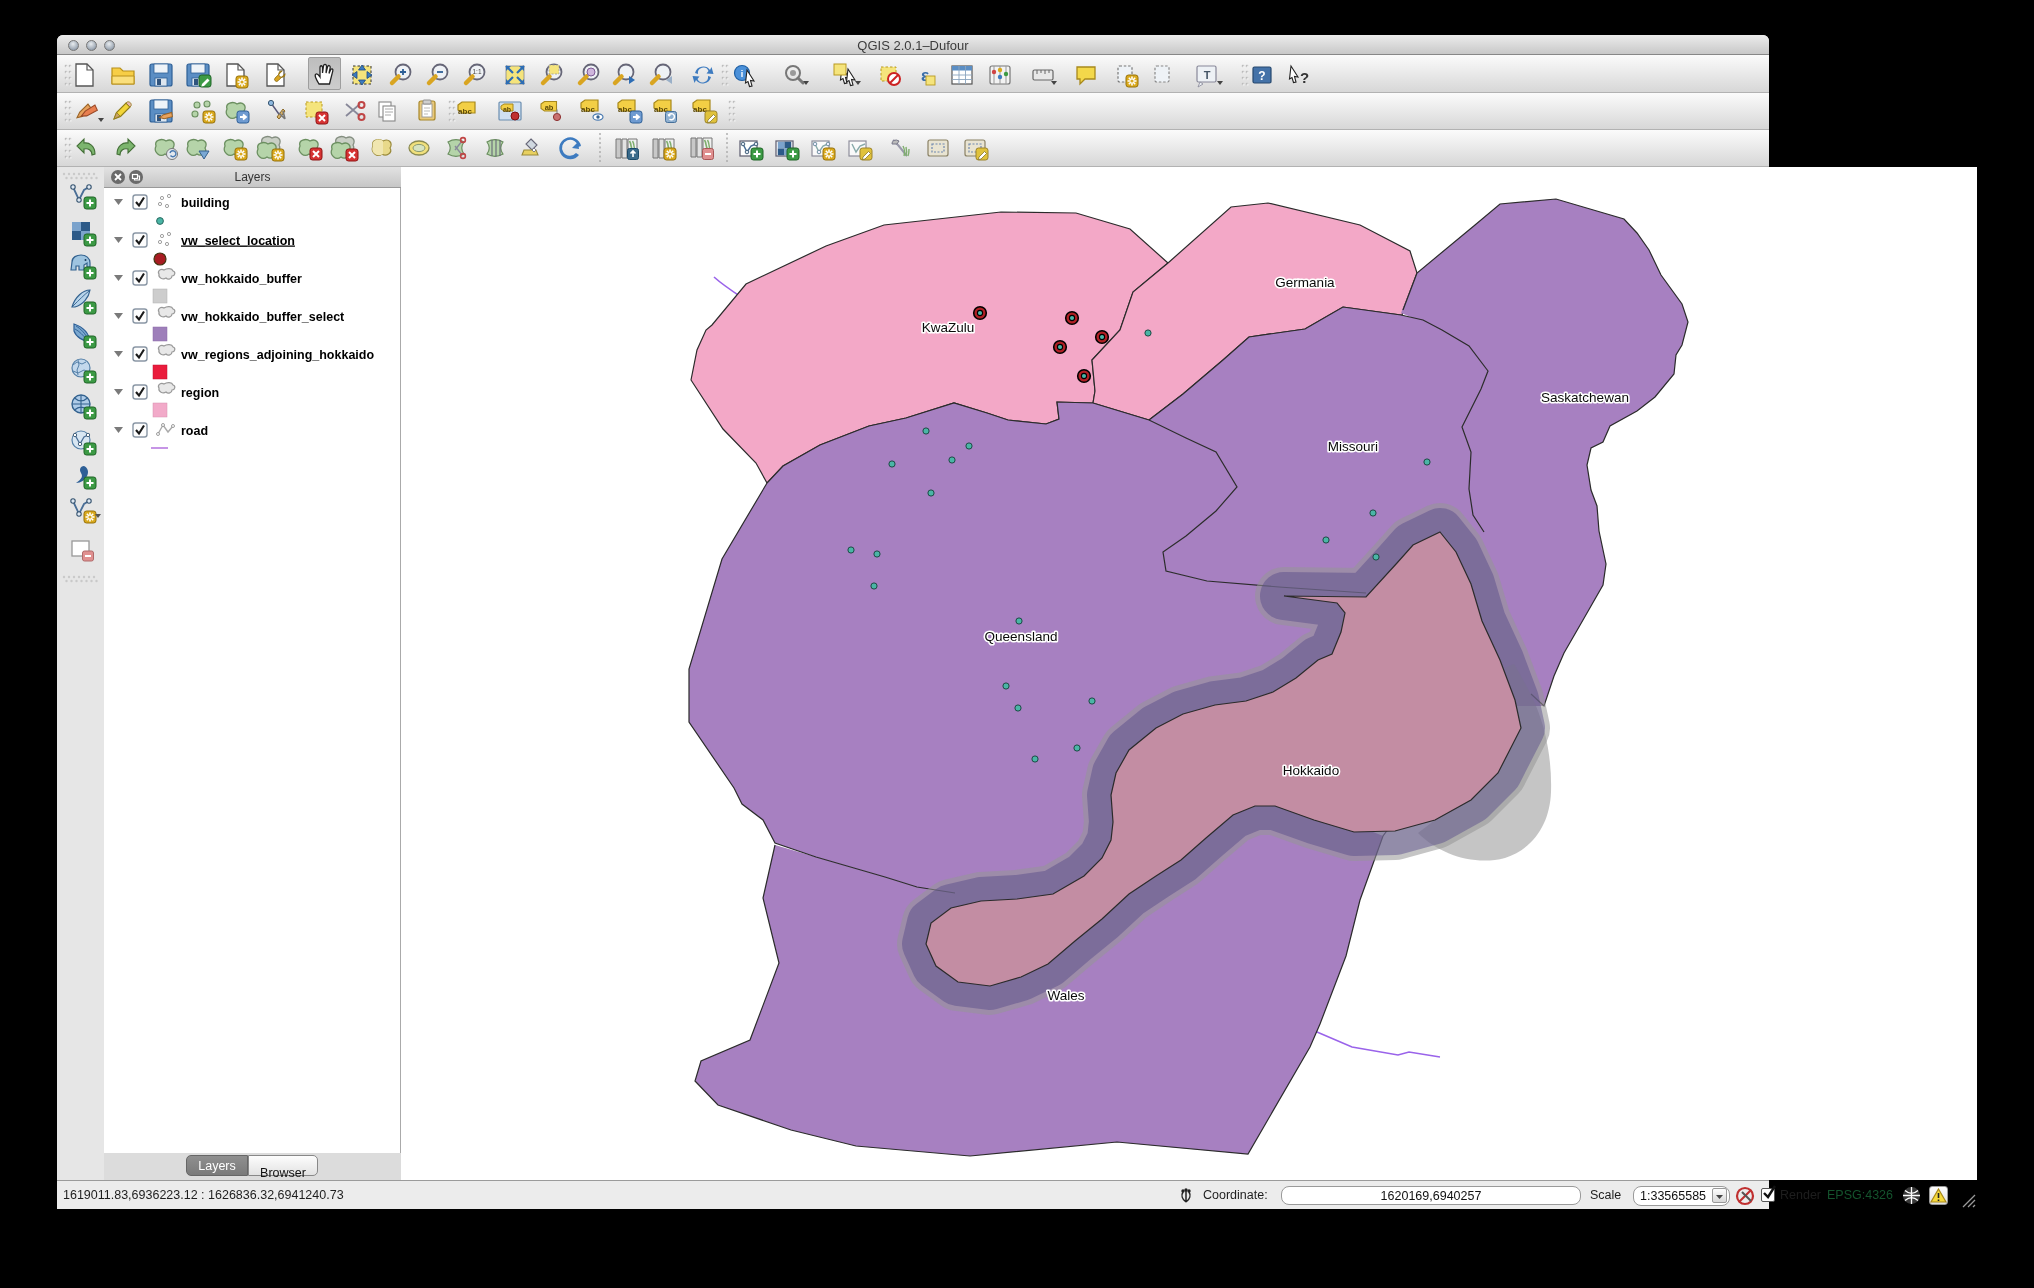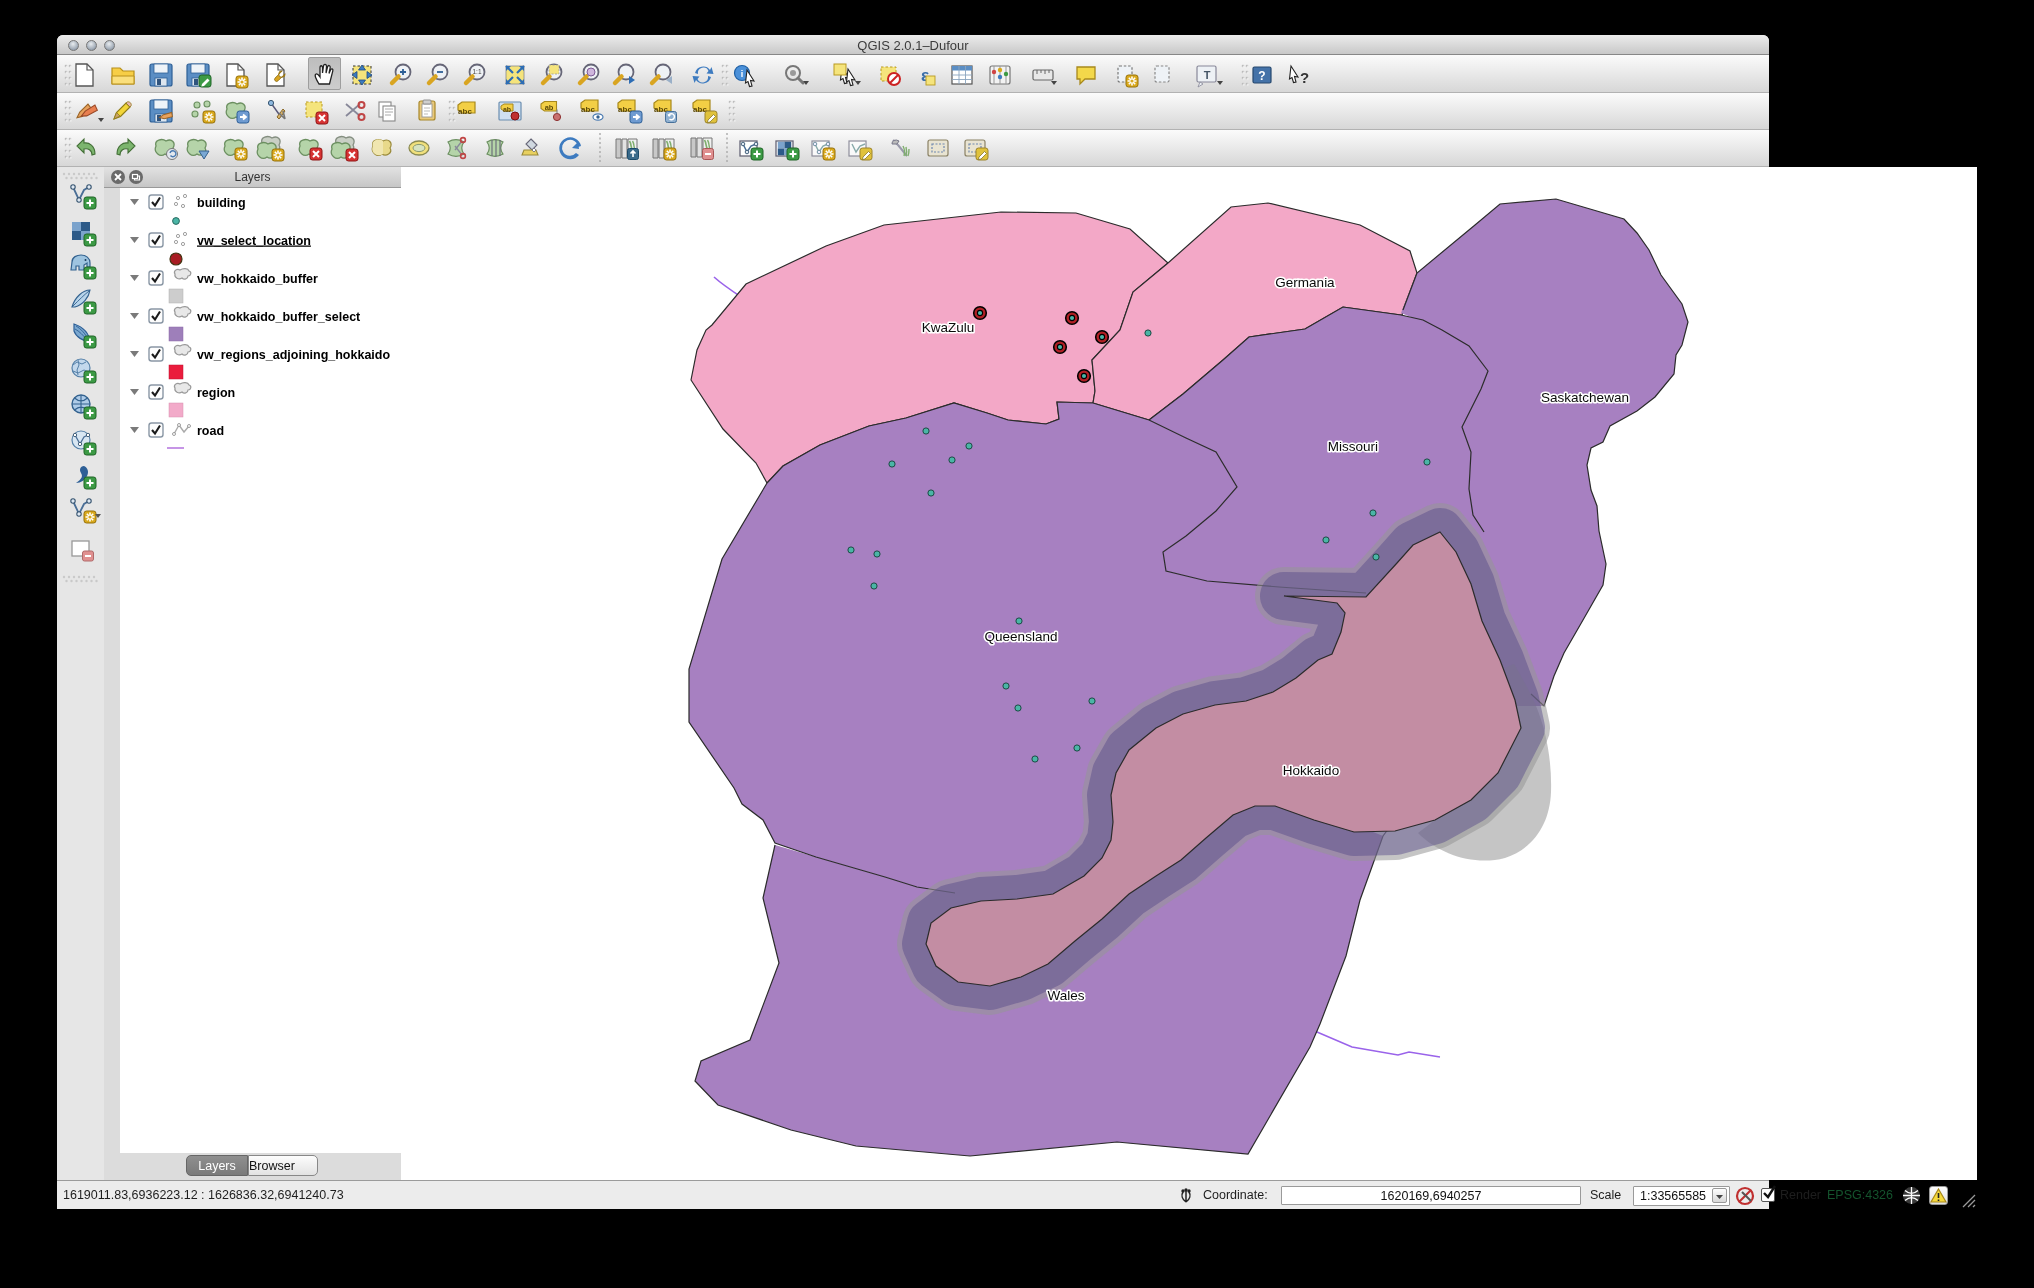--- a/index.html
+++ b/index.html
@@ -5,26 +5,26 @@
 *{box-sizing:border-box;font-family:"Liberation Sans",sans-serif;}
 #stage{position:relative;width:2034px;height:1288px;background:#000;overflow:hidden;}
 #win{position:absolute;left:57px;top:35px;width:1712px;height:1174px;background:#e6e6e6;border-radius:6px 6px 0 0;box-shadow:0 0 18px rgba(0,0,0,.65);}
 #titlebar{position:absolute;left:0;top:0;width:100%;height:20px;border-radius:6px 6px 0 0;background:linear-gradient(#ececec,#c8c8c8);border-bottom:1px solid #878787;}
 #title{position:absolute;width:100%;text-align:center;top:3px;font-size:13px;color:#3c3c3c;}
 .tl{position:absolute;top:4.5px;width:11px;height:11px;border-radius:50%;background:radial-gradient(circle at 4px 3px,#e8ecef,#9aa5b2 70%,#6f7a88);border:0.5px solid #777;}
 .trow{position:absolute;left:0;width:100%;background:linear-gradient(#fbfbfb,#d7d7d7);border-bottom:1px solid #b2b2b2;}
 #panel{position:absolute;left:47px;top:132px;width:297px;height:1013px;background:#dcdcdc;}
 #phead{position:absolute;left:0;top:0;width:100%;height:21px;background:linear-gradient(#e2e2e2,#c6c6c6);border-bottom:1px solid #999;}
 #phead .ttl{position:absolute;width:100%;top:3px;text-align:center;font-size:12px;color:#333;}
-#pbody{position:absolute;left:0;top:21px;width:100%;height:965px;background:#fff;border-right:1px solid #aaa;margin-left:16px;}
+#pbody{position:absolute;left:0;top:21px;width:100%;height:965px;background:#fff;border-right:1px solid #aaa;}
 #ptabs{position:absolute;left:0;top:986px;width:100%;height:27px;background:#dcdcdc;}
 #map{position:absolute;left:344px;top:132px;width:1576px;height:1013px;background:#fff;}
 #statusbar{position:absolute;left:0;top:1145px;width:100%;height:29px;background:#ececec;border-top:1px solid #9b9b9b;font-size:12.5px;color:#1e1e1e;}
 .sbtxt{position:absolute;top:7px;text-align:right;}
-.inp{position:absolute;background:#fff;border:1px solid #9a9a9a;border-radius:1px;font-size:12.5px;color:#111;}
+.inp{position:absolute;background:#fff;border:1px solid #9a9a9a;border-radius:8px;font-size:12.5px;color:#111;}
 svg{display:block;}
 </style></head><body>
 <div id="stage">
 <div id="win">
 <div id="titlebar">
  <div class="tl" style="left:11px"></div>
         <div class="tl" style="left:29px"></div>
         <div class="tl" style="left:47px"></div>
  <div id="title">QGIS 2.0.1–Dufour</div>
 </div>
@@ -702,21 +702,21 @@
 <circle cx="160" cy="259" r="6" fill="#a81c22" stroke="#431" stroke-width="1.2"></circle>
 <rect x="153" y="289" width="14" height="14" fill="#cdcdcd" stroke="#b0b0b0" stroke-width="0.5"></rect>
 <rect x="153" y="327" width="14" height="14" fill="#9e7fba" stroke="#8a6aa8" stroke-width="0.5"></rect>
 <rect x="153" y="365" width="14" height="14" fill="#ea1c3c" stroke="#c01030" stroke-width="0.5"></rect>
 <rect x="153" y="403" width="14" height="14" fill="#f2aac9" stroke="#d890b0" stroke-width="0.5"></rect>
 <path d="M151,448 h17" stroke="#b87ae0" stroke-width="1.6"></path>
 </svg>
         </div>
 <div id="ptabs">
 <div style="position:absolute;left:82px;top:2px;width:62px;height:21px;background:linear-gradient(#8f8f8f,#7a7a7a);border:1px solid #666;border-radius:5px 0 0 5px;color:#fff;text-align:center;font-size:12.5px;padding-top:3px">Layers</div>
-<div style="position:absolute;left:144px;top:2px;width:70px;height:21px;background:linear-gradient(#fdfdfd,#e2e2e2);border:1px solid #888;border-radius:0 5px 5px 0;color:#111;font-size:12.5px;padding-top:3px">Browser</div>
+<div style="position:absolute;left:144px;top:2px;width:70px;height:21px;background:linear-gradient(#fdfdfd,#e2e2e2);border:1px solid #888;border-radius:0 5px 5px 0;color:#111;text-align:center;font-size:12.5px;padding-top:10px">Browser</div>
 </div>
       </div>
 <div id="map">
         <svg width="1576" height="1013" viewBox="401 167 1576 1013">
 <path d="M714,277 C725,287 740,296 753,305" fill="none" stroke="#9a63ea" stroke-width="1.6"></path>
 <path d="M1310,1029 L1352,1047 L1398,1055 L1409,1052 L1440,1057" fill="none" stroke="#9a63ea" stroke-width="1.6"></path>
 <path d="M691,380 L697,350 L706,330 L712,325 L746,284 L826,246 L884,225 L1001,212 L1076,213 L1130,229 L1168,263 L1133,292 L1120,330 L1092,360 L1095,391 L1093,403 L1057,402 L1059,419 L1046,424 L1008,420 L987,413 L954,403 L906,418 L869,426 L820,445 L783,466 L767,483 L756,463 L723,429 Z" fill="#f3a8c7" stroke="#2b2b2b" stroke-width="1.2"></path>
 <path d="M1168,263 L1231,207 L1268,203 L1360,225 L1410,251 L1417,273 L1403,310 L1402,316 L1401,315 L1343,307 L1305,329 L1249,337 L1223,360 L1183,394 L1149,420 L1093,403 L1095,391 L1092,360 L1120,330 L1133,292 Z" fill="#f3a8c7" stroke="#2b2b2b" stroke-width="1.2"></path>
 <path d="M1401,313 L1423,322 L1442,331 L1469,346 L1488,371 L1481,389 L1462,427 L1471,452 L1469,489 L1452,519 L1445,545 L1455,590 L1470,640 L1490,690 L1510,706 L1544,706 L1554,676 L1564,653 L1583,620 L1603,585 L1606,564 L1599,531 L1597,506 L1591,490 L1587,465 L1591,448 L1603,442 L1610,426 L1637,411 L1655,397 L1674,374 L1676,355 L1682,345 L1688,322 L1682,304 L1661,275 L1649,250 L1637,233 L1624,219 L1556,199 L1500,204 L1475,225 L1417,273 Z" fill="#a780c1"></path>
 <path d="M767,483 L783,466 L820,445 L869,426 L906,418 L954,403 L987,413 L1008,420 L1046,424 L1059,419 L1057,402 L1093,403 L1149,420 L1186,438 L1216,452 L1237,487 L1216,511 L1186,536 L1163,552 L1166,571 L1207,581 L1279,585 L1360,588 L1400,610 L1420,650 L1430,700 L1400,760 L1340,810 L1260,850 L1180,870 L1113,835 L1100,862 L1060,882 L1000,892 L917,887 L885,877 L816,857 L775,843 L763,820 L742,804 L734,788 L689,722 L689,669 L722,559 Z" fill="#a780c1"></path>

